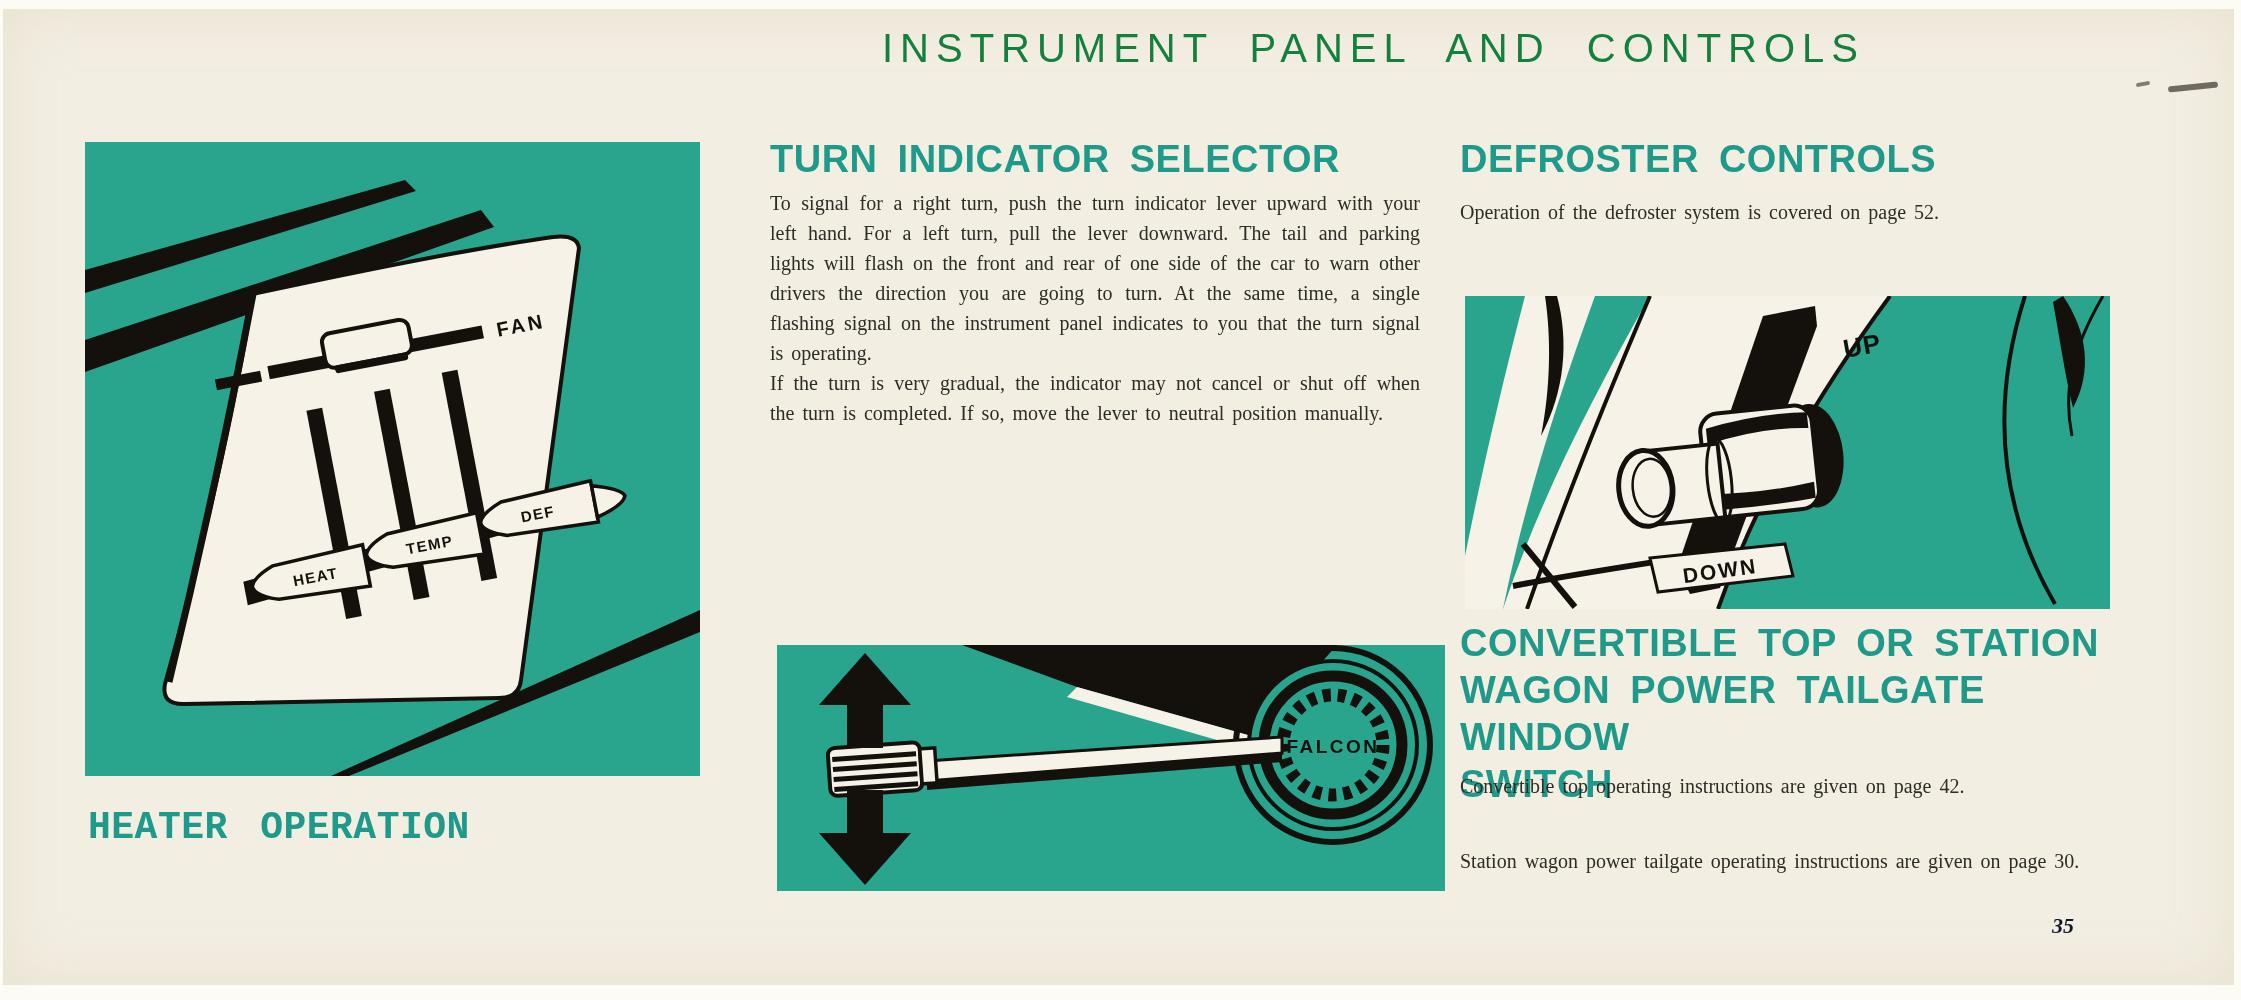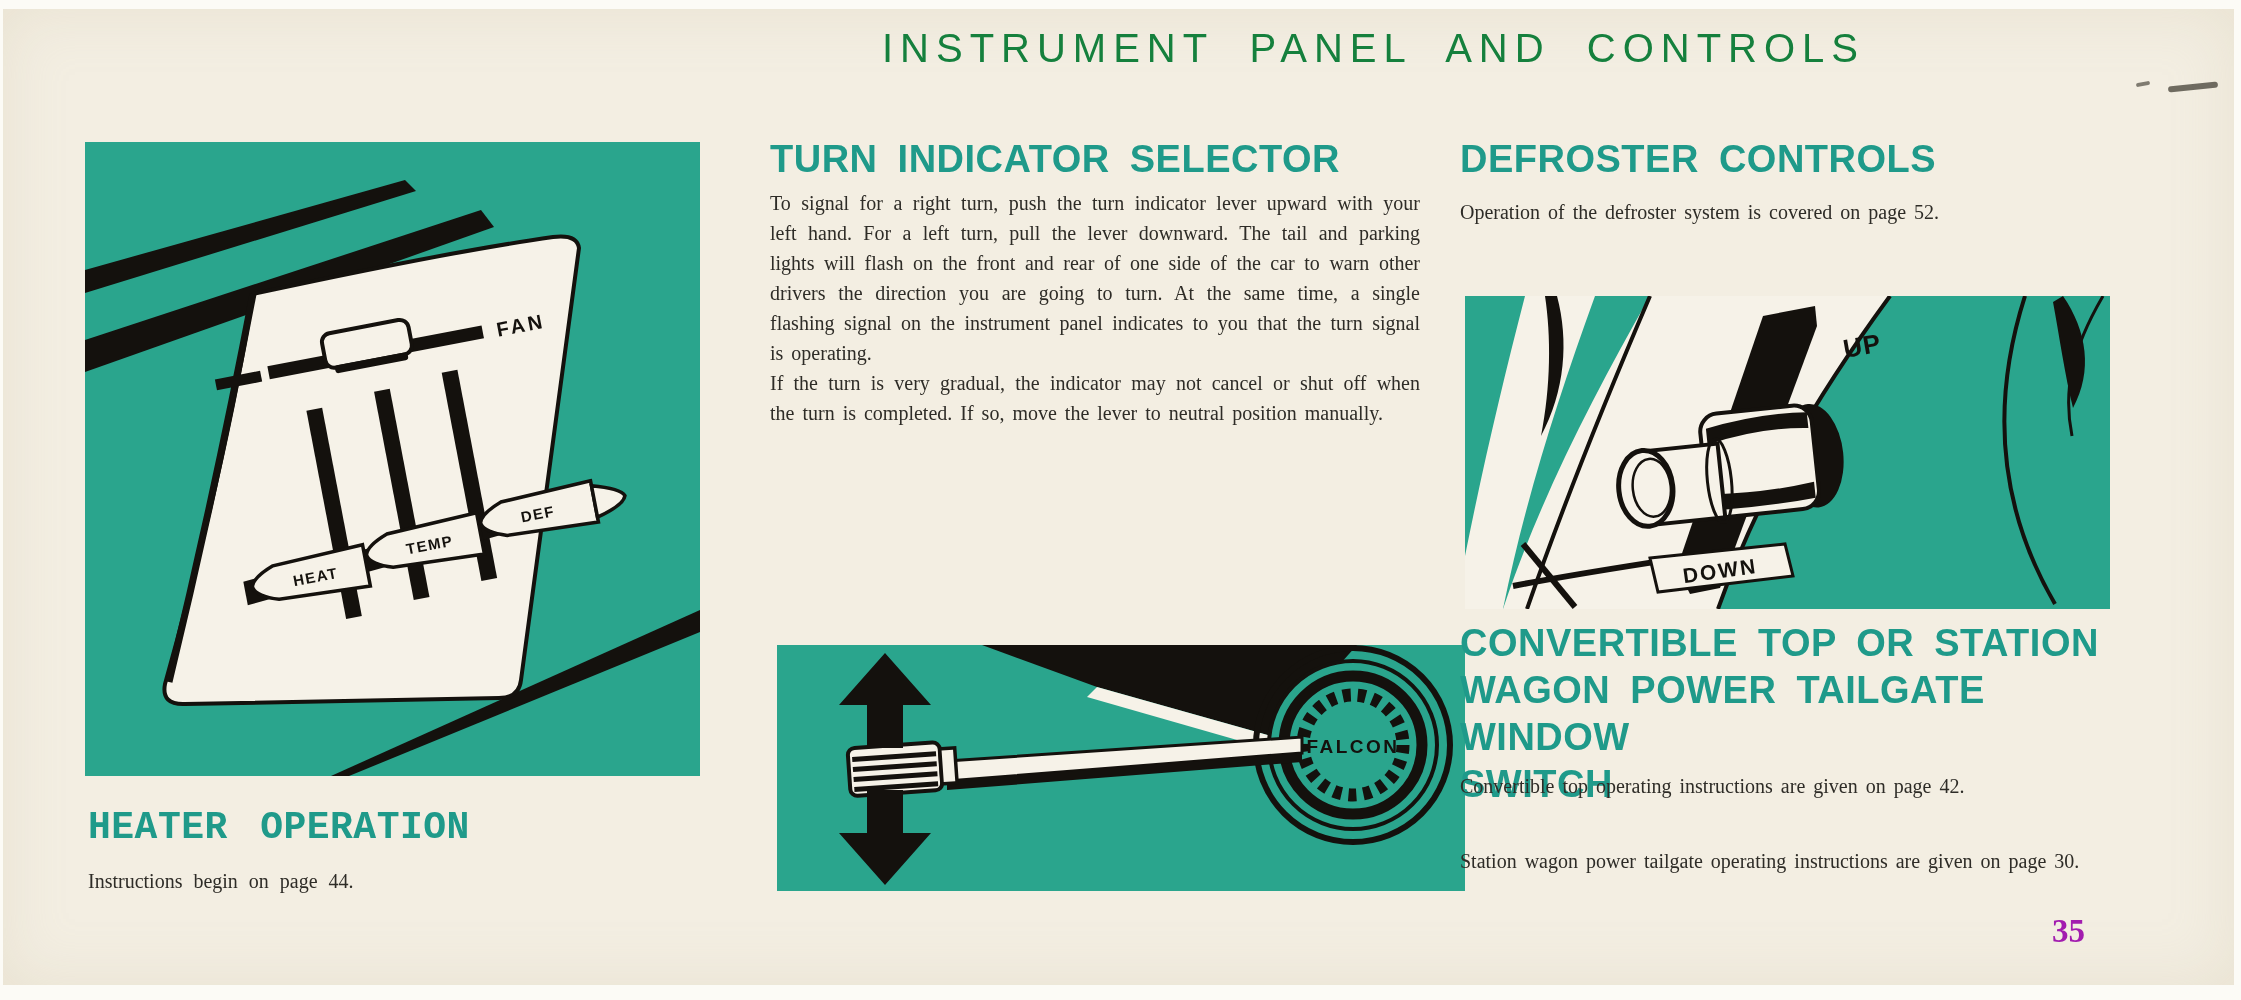--- a/index.html
+++ b/index.html
@@ -38,21 +38,21 @@
     font-size:20px; line-height:30px;
     color:#2e2c27;
     text-align:justify;
     word-spacing:3px;
   }
   .body-text p { margin:0; }
   .illo { background:#2aa58d; overflow:hidden; }
   .illo svg { display:block; width:100%; height:100%; }
   .pagenum {
     font-family:"Liberation Serif", serif;
-    font-weight:700; font-size:33px; color:#a21caf;
+    font-weight:700; font-size:22px; color:#0f172a;font-style:italic;
   }
   .smudge {
     width:50px; height:6px; border-radius:3px;
     background:#4d4a40; opacity:.8;
     transform:rotate(-6deg);
   }
   .smudge2 {
     width:14px; height:4px; border-radius:2px;
     background:#4d4a40; opacity:.7;
     transform:rotate(-10deg);
@@ -113,30 +113,29 @@
         <g transform="translate(382,380)">
           <path d="M118,0 L26,4 Q4,12 2,21 Q4,31 26,38 L118,42 Z" fill="#f6f2e8" stroke="#14110d" stroke-width="3.5"></path>
           <path d="M118,5 Q146,13 149,21 Q146,30 118,37 Z" fill="#f6f2e8" stroke="#14110d" stroke-width="3.5"></path>
           <text x="60" y="28" font-size="15" letter-spacing="1.5" text-anchor="middle">DEF</text>
         </g>
       </g>
     </svg>
   </div>
 
   <div class="abs h-teal" style="left:88px; top:810px;font-family:Liberation Mono, monospace;">HEATER OPERATION</div>
-  <div class="abs body-text" style="left:88px; top:866px; width:620px; text-align:left; word-spacing:6px;">Instructions begin on page 44.</div>
 
   <div class="abs h-teal" style="left:770px; top:141px;">TURN INDICATOR SELECTOR</div>
 
   <div class="abs body-text" style="left:770px; top:188px; width:650px;">
     <p>To signal for a right turn, push the turn indi­cator lever upward with your left hand. For a left turn, pull the lever downward. The tail and parking lights will flash on the front and rear of one side of the car to warn other drivers the direction you are going to turn. At the same time, a single flashing signal on the instrument panel indicates to you that the turn signal is operating.</p>
     <p>If the turn is very gradual, the indicator may not cancel or shut off when the turn is com­pleted. If so, move the lever to neutral position manually.</p>
   </div>
 
-  <div class="abs illo" style="left:777px; top:645px; width:668px; height:246px;padding-left:20px;">
+  <div class="abs illo" style="left:777px; top:645px; width:668px; height:246px;">
     <svg viewBox="0 0 668 246">
 
       <polygon points="185,0 560,0 478,92 300,42" fill="#14110d"></polygon>
       <polygon points="300,42 478,92 468,103 290,52" fill="#f6f2e8"></polygon>
 
       <g>
         <circle cx="556" cy="100" r="97" fill="none" stroke="#14110d" stroke-width="6"></circle>
         <circle cx="556" cy="100" r="84" fill="#2aa58d" stroke="#14110d" stroke-width="4"></circle>
         <circle cx="556" cy="100" r="69" fill="none" stroke="#14110d" stroke-width="11"></circle>
         <circle cx="556" cy="100" r="50" fill="none" stroke="#14110d" stroke-width="13" stroke-dasharray="8 7"></circle>

